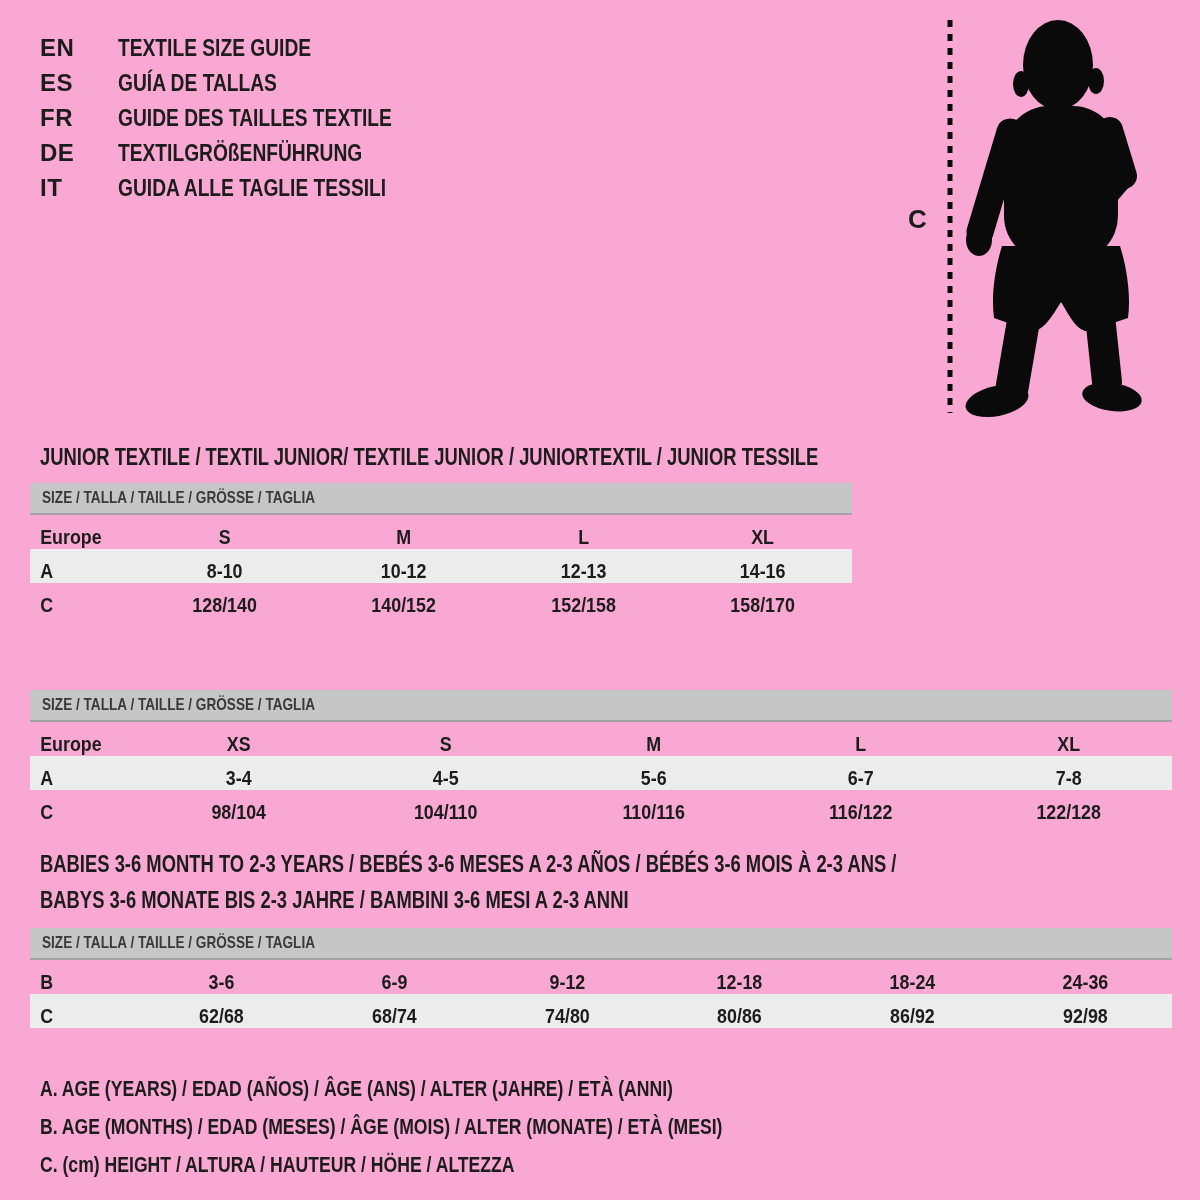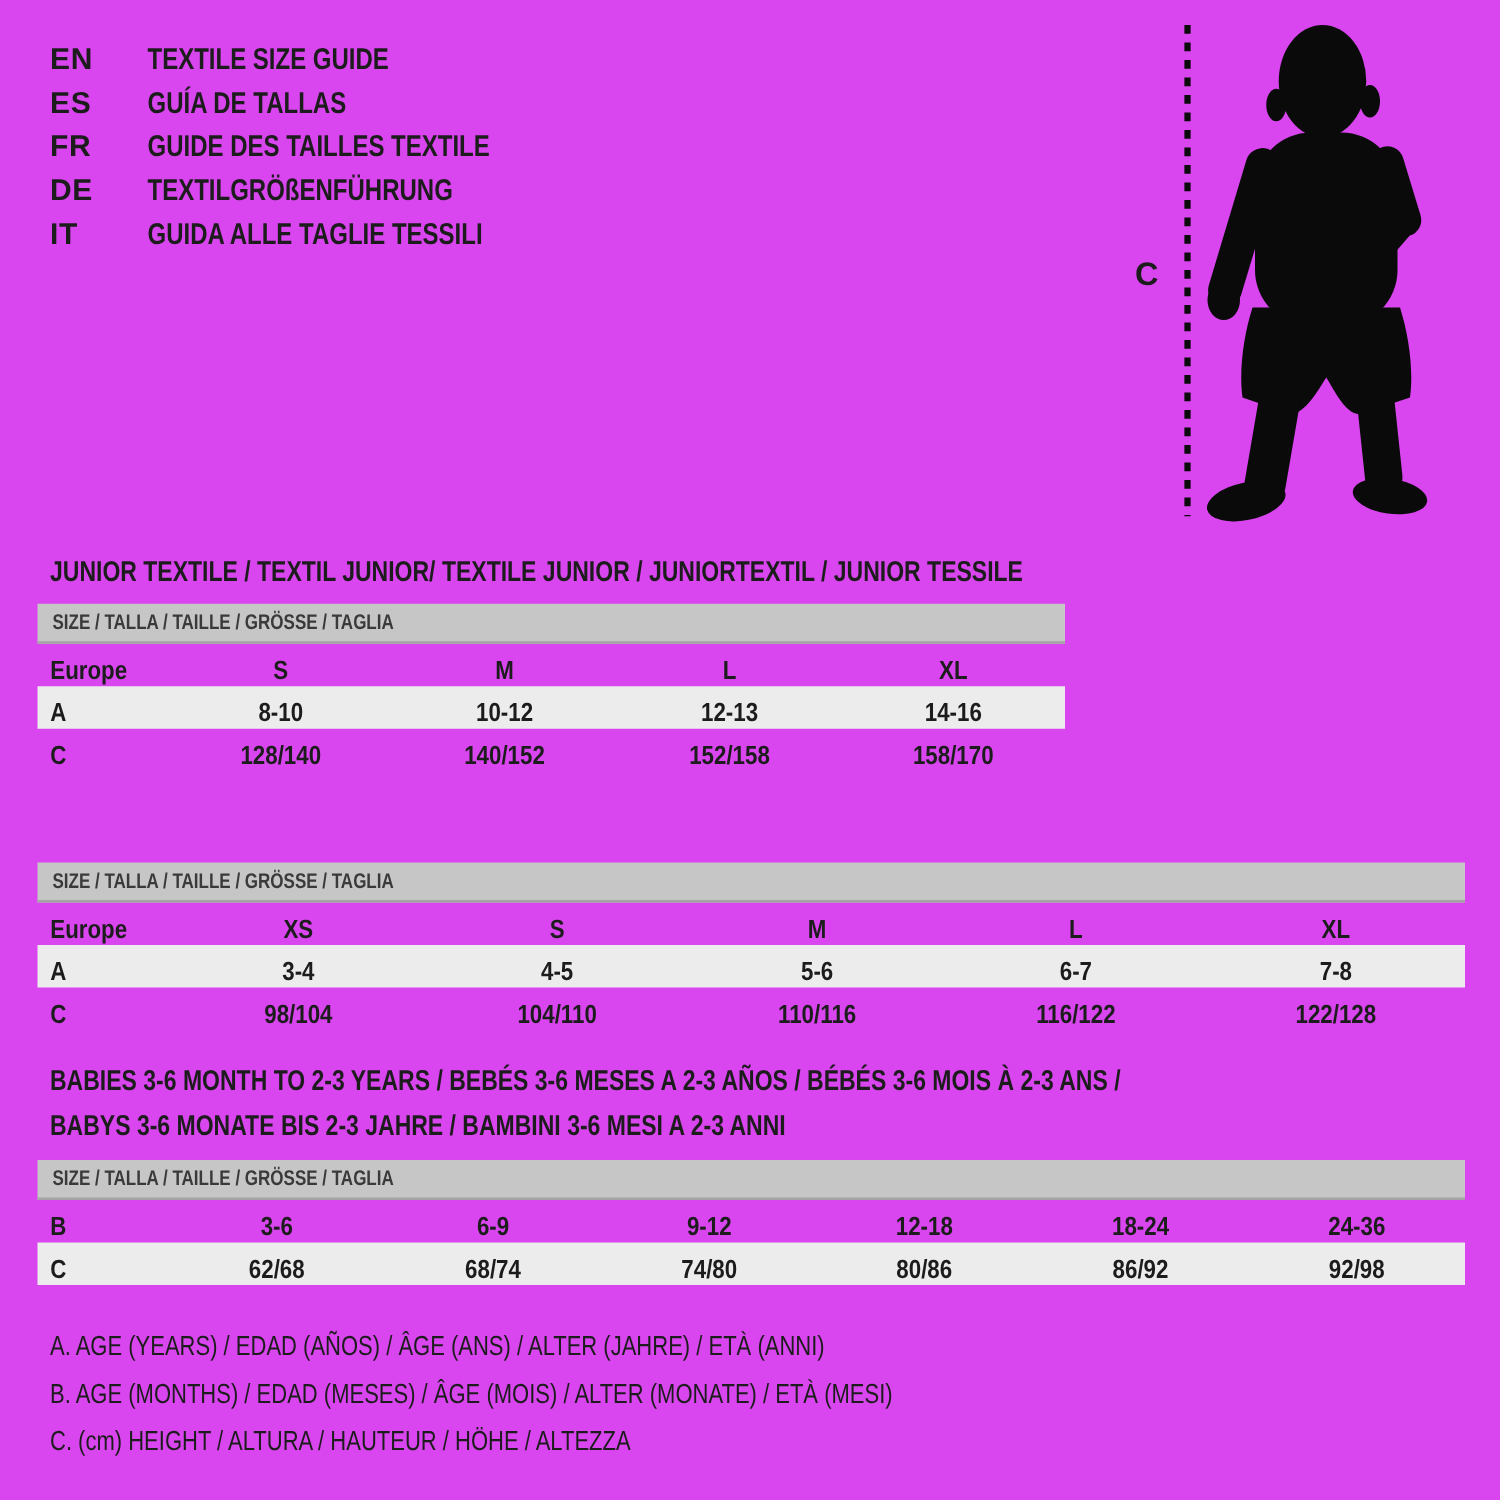--- a/index.html
+++ b/index.html
@@ -3,21 +3,21 @@
 <meta charset="utf-8">
 <style>
   html, body { margin: 0; padding: 0; }
   body {
     width: 1200px; height: 1200px;
     background: #ffffff;
     font-family: "Liberation Sans", "DejaVu Sans", sans-serif;
     color: #1c1c1c;
     -webkit-font-smoothing: antialiased;
   }
-  #page { position: relative; width: 1200px; height: 1200px; overflow: hidden; background: #d946ef; }
+  #page { position: relative; width: 1200px; height: 1200px; overflow: hidden; background: #f9a8d4; }
 
   .cond { display: inline-block; transform: scaleX(0.8); transform-origin: 0 50%; white-space: nowrap; }
 
   
   .lang-block { position: absolute; left: 40px; top: 30px; }
   .lang-row { display: flex; height: 35px; align-items: center; }
   .lang-code { width: 78px; font-size: 24px; font-weight: bold; letter-spacing: 0.5px; }
   .lang-text { font-size: 24px; font-weight: bold; }
 
   
@@ -51,21 +51,21 @@
     white-space: nowrap;
   }
   .t1 { width: 822px; top: 483px; }
   .t2 { width: 1142px; top: 690px; }
   .t3 { width: 1142px; top: 928px; }
 
   .babies-title { line-height: 36px; }
 
   
   .legend { position: absolute; left: 40px; top: 1064px; }
-  .legend-line { height: 38px; display: flex; align-items: flex-start; font-size: 22px; font-weight: normal; }
+  .legend-line { height: 38px; display: flex; align-items: flex-end; font-size: 22px; font-weight: bold; }
 </style>
 </head>
 <body>
 
 <div id="page">
 
   <div class="lang-block">
     <div class="lang-row">
       <span class="lang-code">EN</span>
       <span class="lang-text cond">TEXTILE SIZE GUIDE</span>

